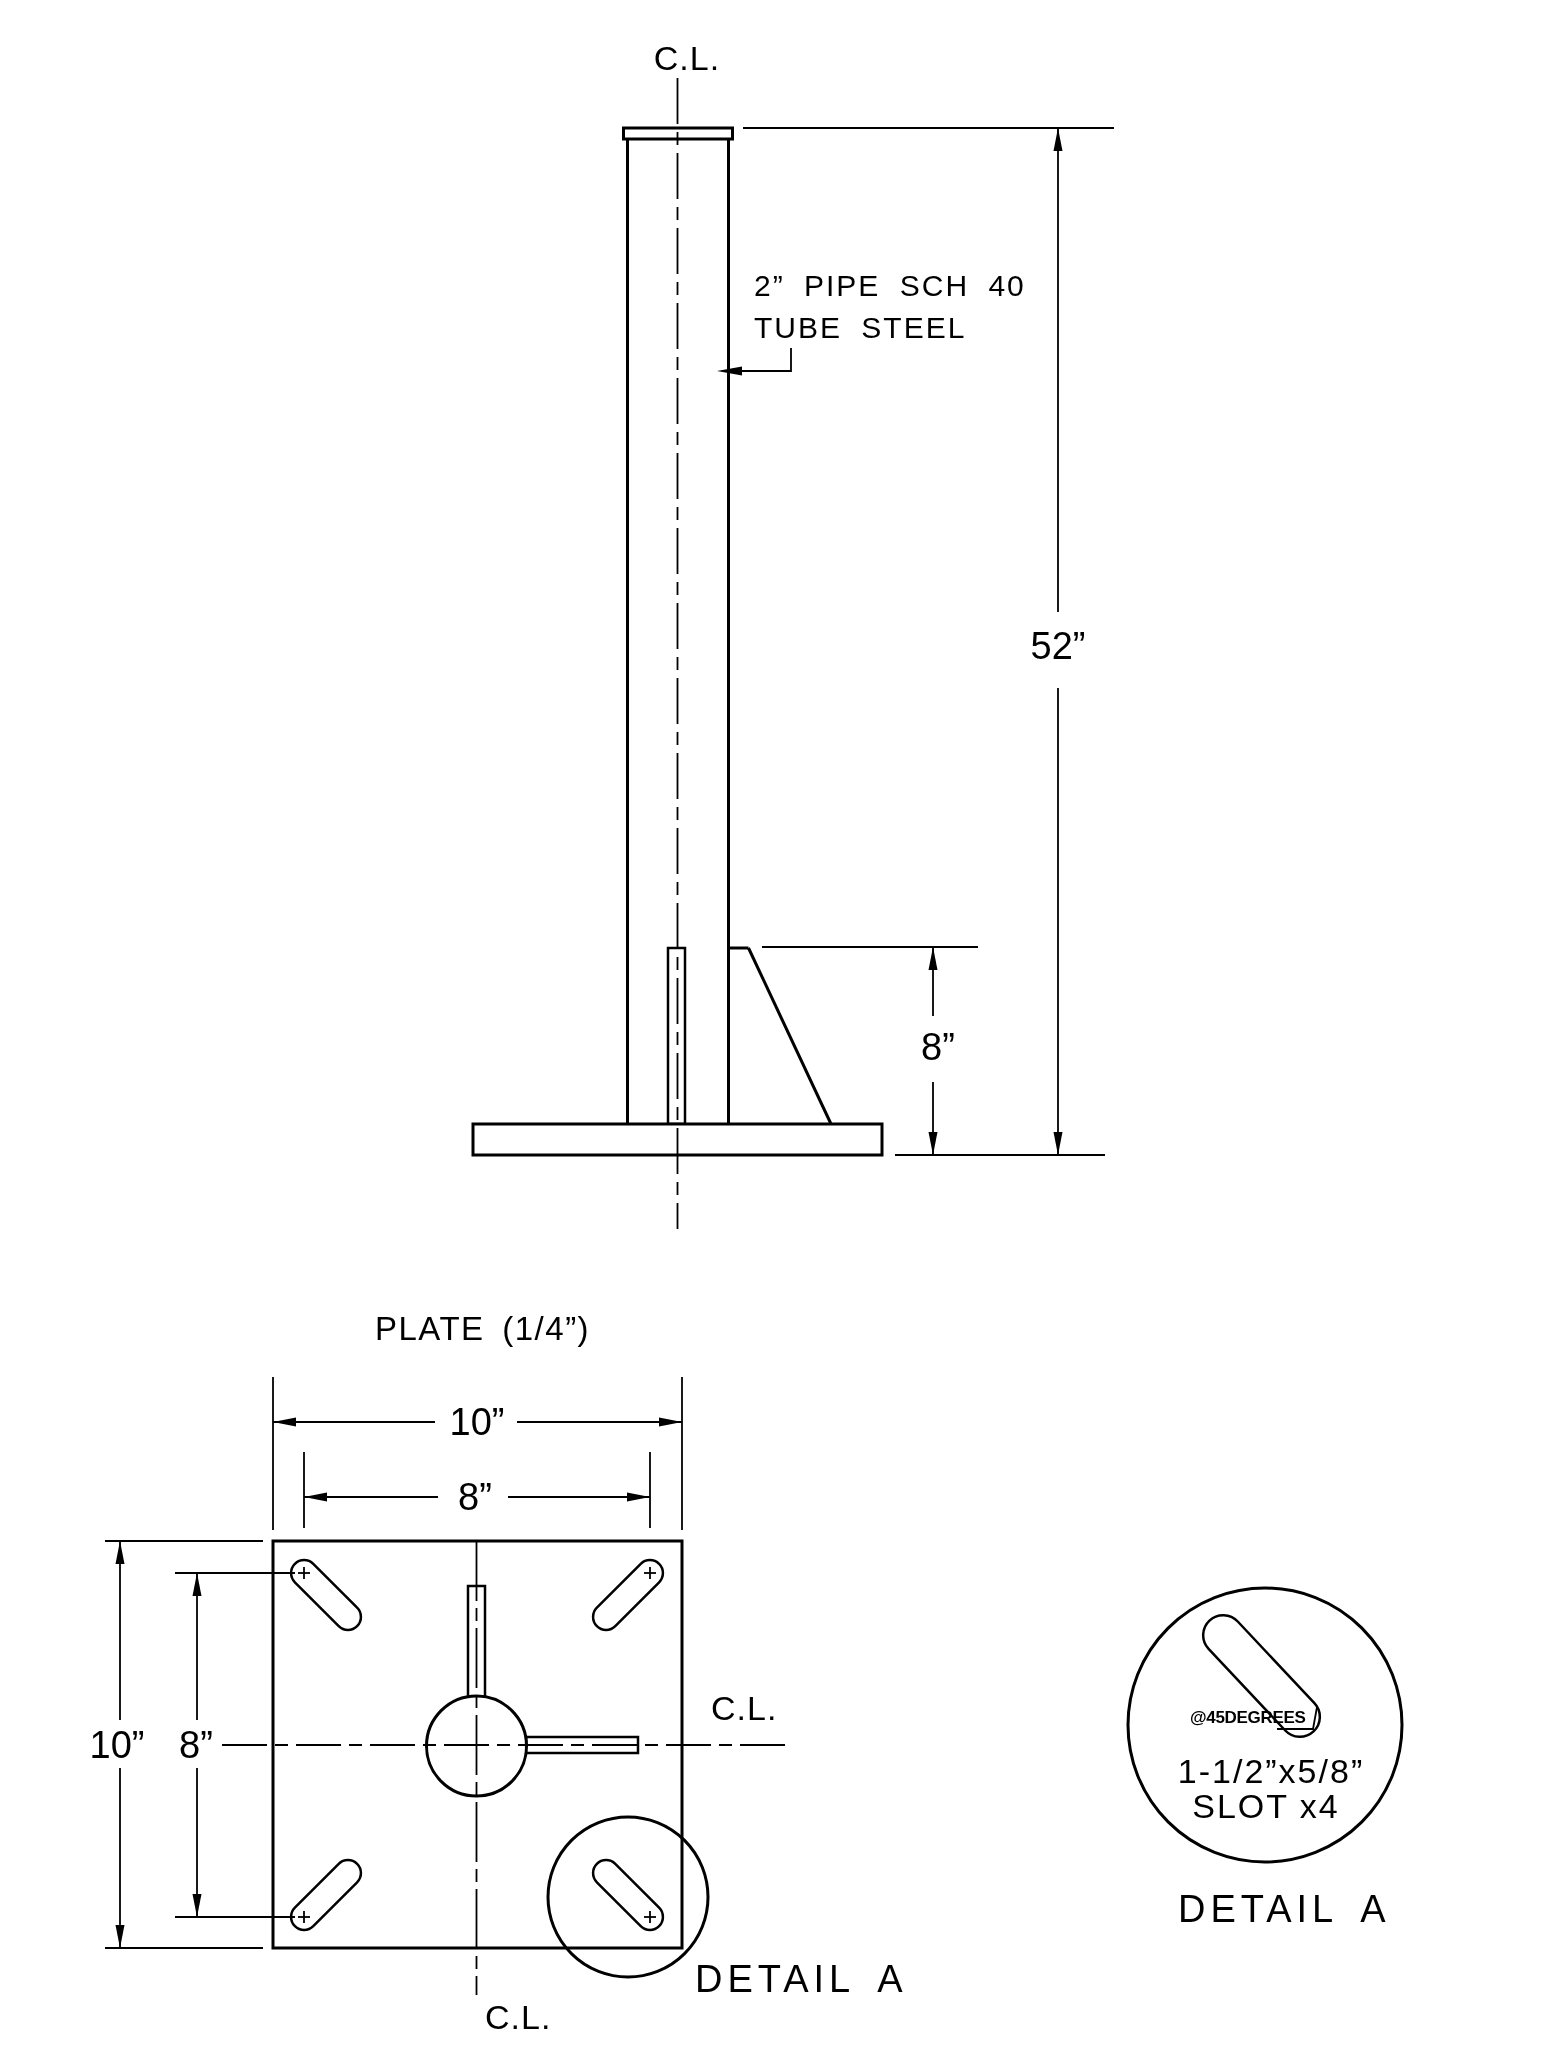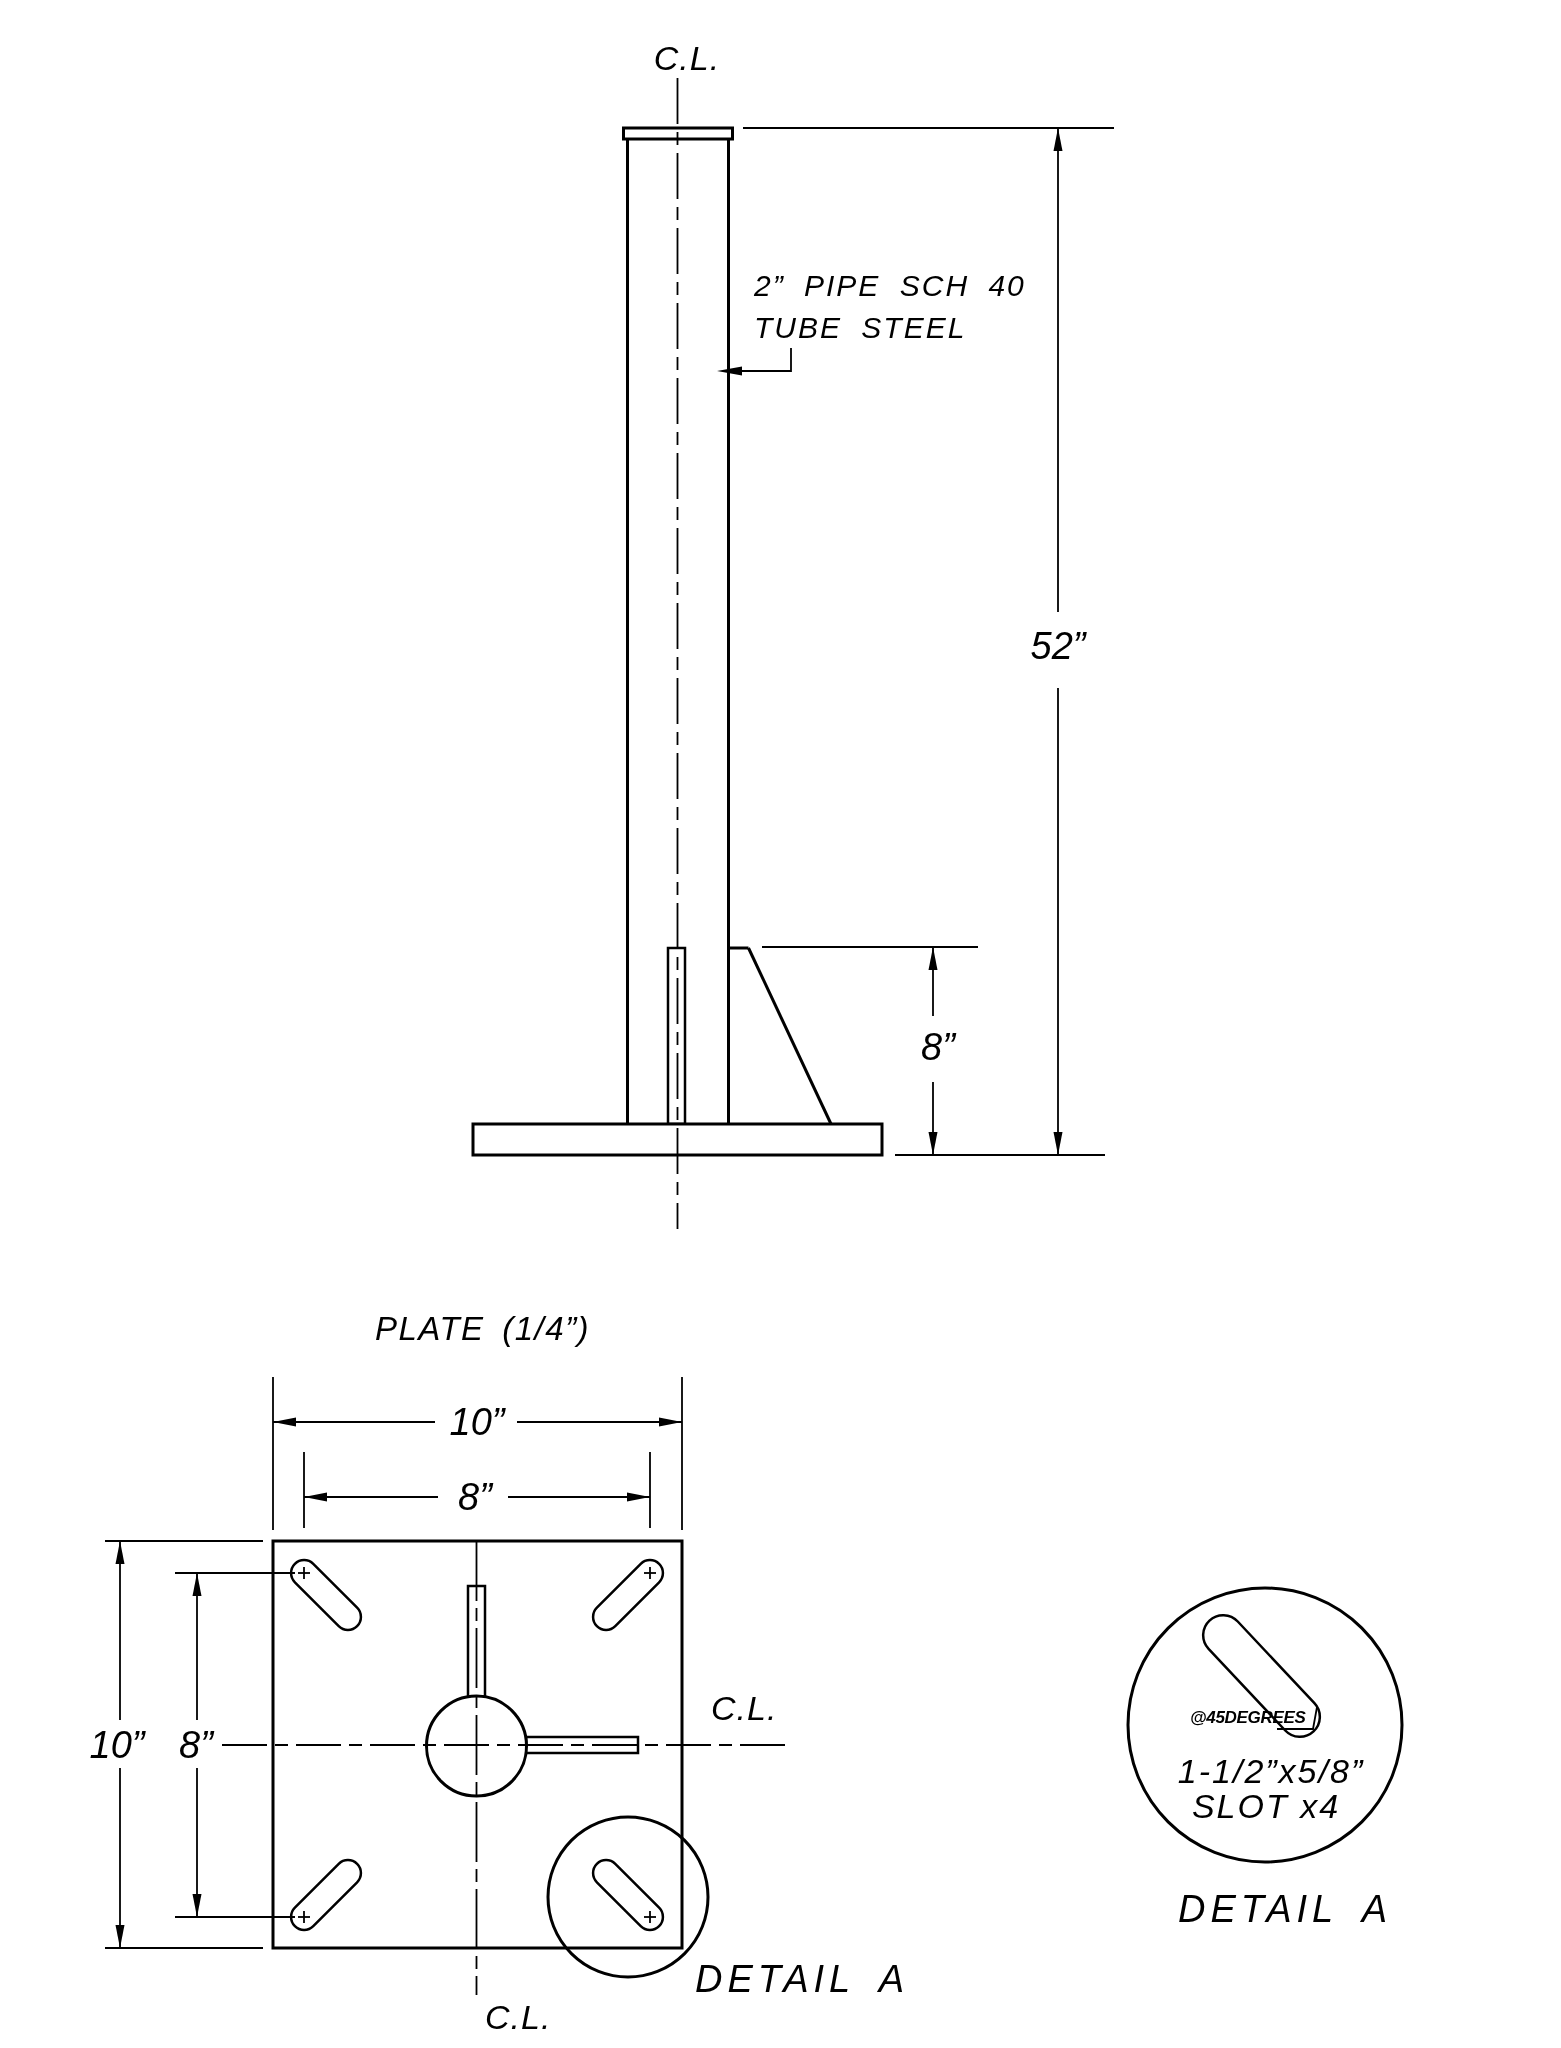--- a/index.html
+++ b/index.html
@@ -1,16 +1,16 @@
 <!DOCTYPE html>
 <html><head>
 <meta charset="utf-8">
 <style>
   html,body{margin:0;padding:0;background:#ffffff;}
-  .page{width:1561px;height:2048px;background:#ffffff;position:relative;font-style:italic;}
+  .page{width:1561px;height:2048px;background:#ffffff;position:relative;}
   svg text{font-family:"Liberation Sans","DejaVu Sans",sans-serif;fill:#000000;}
   .obj{stroke:#000000;stroke-width:3;fill:none;}
   .objf{stroke:#000000;stroke-width:3;fill:#ffffff;}
   .slot{stroke:#000000;stroke-width:2.5;fill:#ffffff;}
   .thin{stroke:#000000;stroke-width:1.8;fill:none;}
   .cl{stroke:#000000;stroke-width:1.8;fill:none;}
   .arrow{fill:#000000;stroke:none;}
   .t-dim{font-size:38px;}
   .t-note{font-size:30px;letter-spacing:2px;word-spacing:9px;}
   .t-title{font-size:33px;letter-spacing:1.5px;word-spacing:7px;}

